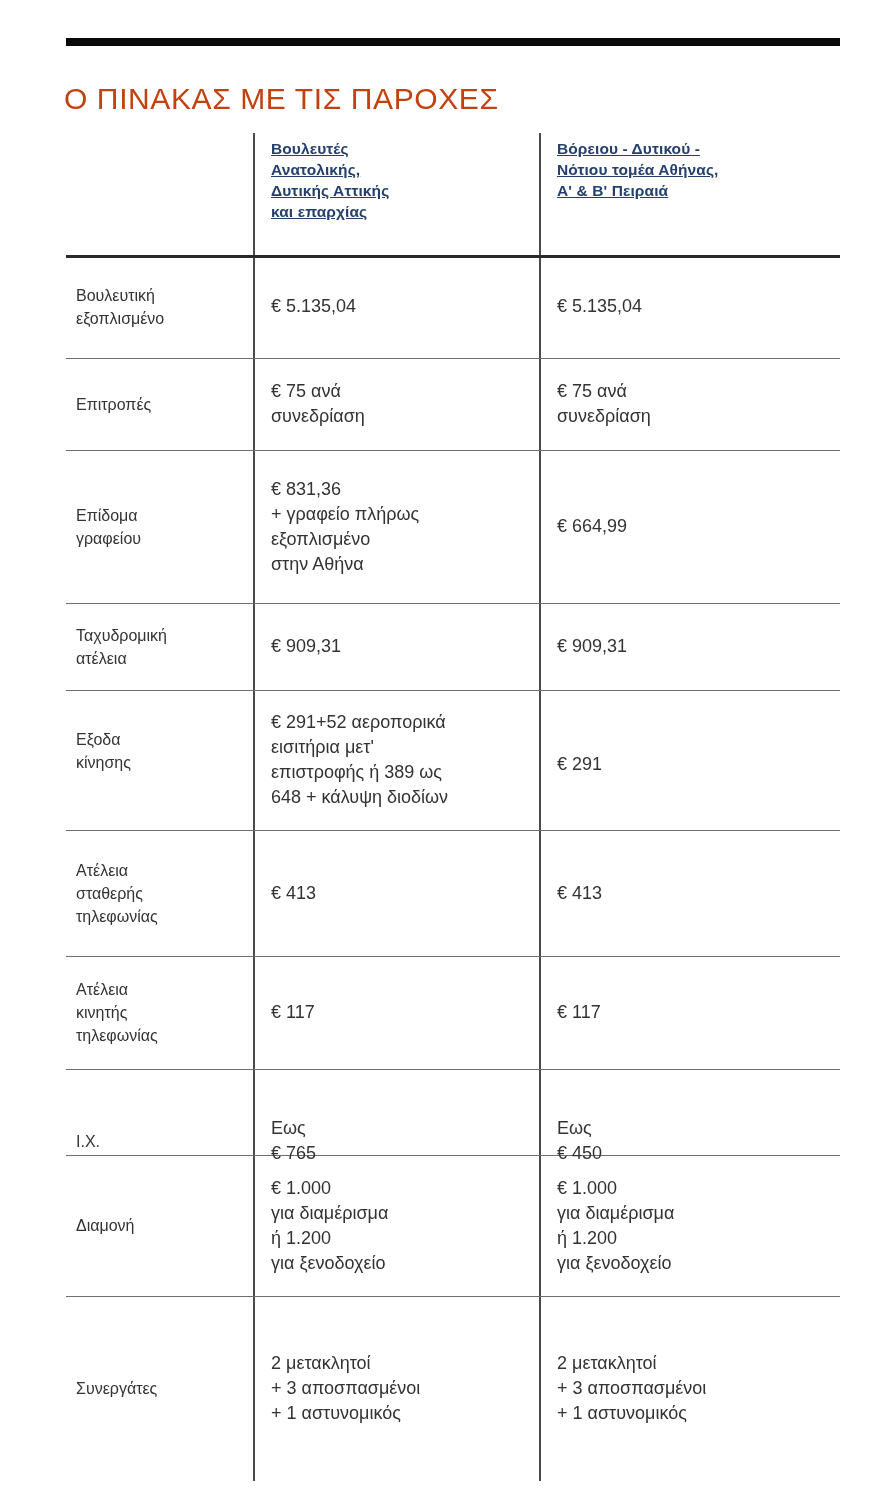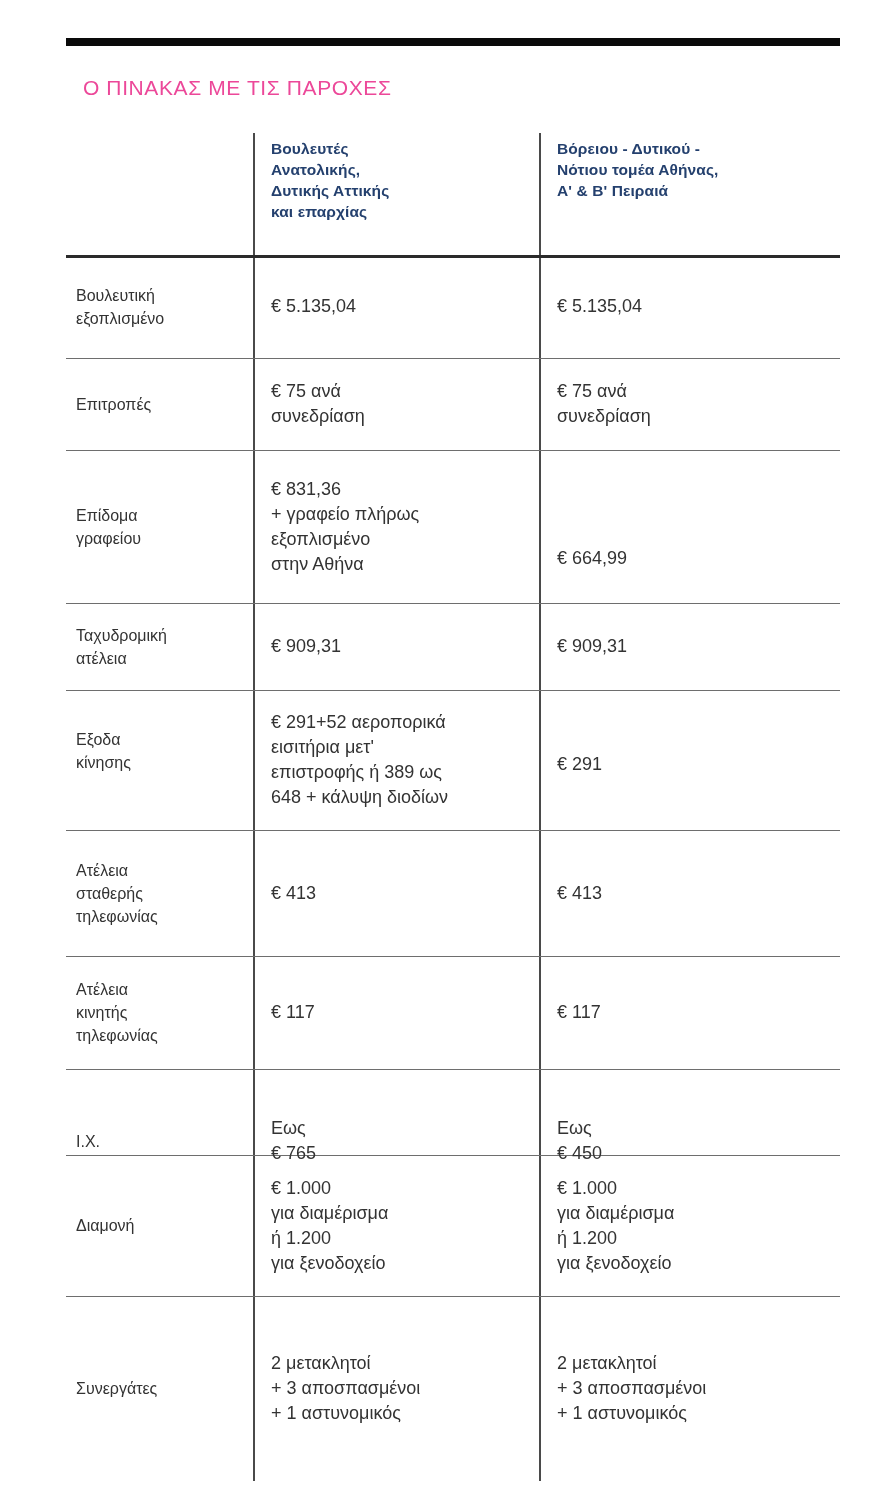--- a/index.html
+++ b/index.html
@@ -30,26 +30,26 @@
     left: 66px;
     top: 38px;
     width: 774px;
     height: 8px;
     background: #0a0a0a;
   }
 
   
   .page-title {
     position: absolute;
-    left: 83px;
+    left: 64px;
     top: 62px;
-    font-size: 21px;
+    font-size: 30px;
     letter-spacing: 0.6px;
     font-weight: 400;
-    color: #ec4899;
+    color: #c2410c;
     white-space: nowrap;
     font-family: "Liberation Sans", "DejaVu Sans", sans-serif;
   }
 
   
   .table {
     position: absolute;
     left: 66px;
     top: 133px;
     width: 774px;
@@ -88,20 +88,21 @@
 
   
   .hdr {
     position: absolute;
     top: 5px;
     font-size: 15.5px;
     line-height: 21px;
     font-weight: 700;
     color: #24406e;
     letter-spacing: 0.1px;
+    text-decoration: underline;
   }
   .hdr.h1 { left: 205px; width: 250px; }
   .hdr.h2 { left: 491px; width: 280px; }
   .hdr div { white-space: nowrap; }
 
   
   .cell {
     position: absolute;
     font-size: 18px;
     line-height: 25px;
@@ -188,21 +189,21 @@
           <div class="cell label" style="top: 54px;">
             <span>Επίδομα</span>
             <span>γραφείου</span>
           </div>
           <div class="cell c1" style="top: 27px;">
             <span>€ 831,36</span>
             <span>+ γραφείο πλήρως</span>
             <span>εξοπλισμένο</span>
             <span>στην Αθήνα</span>
           </div>
-          <div class="cell c2" style="top: 64px; margin-top: 32px;">
+          <div class="cell c2" style="top: 64px;">
             <span>€ 664,99</span>
           </div>
         </div>
         <div class="rowgroup" style="top: 470px; height: 87px; text-decoration: underline;">
           <div class="cell label" style="top: 21px;">
             <span>Ταχυδρομική</span>
             <span>ατέλεια</span>
           </div>
           <div class="cell c1" style="top: 31px;">
             <span>€ 909,31</span>

